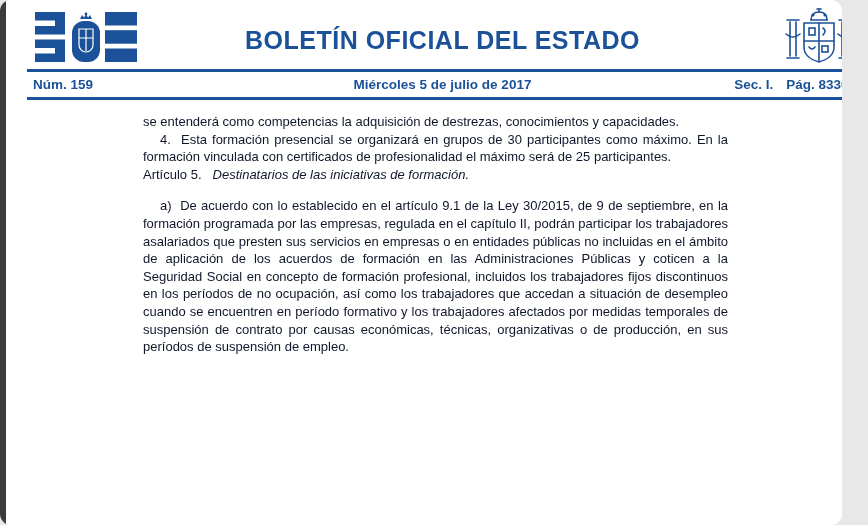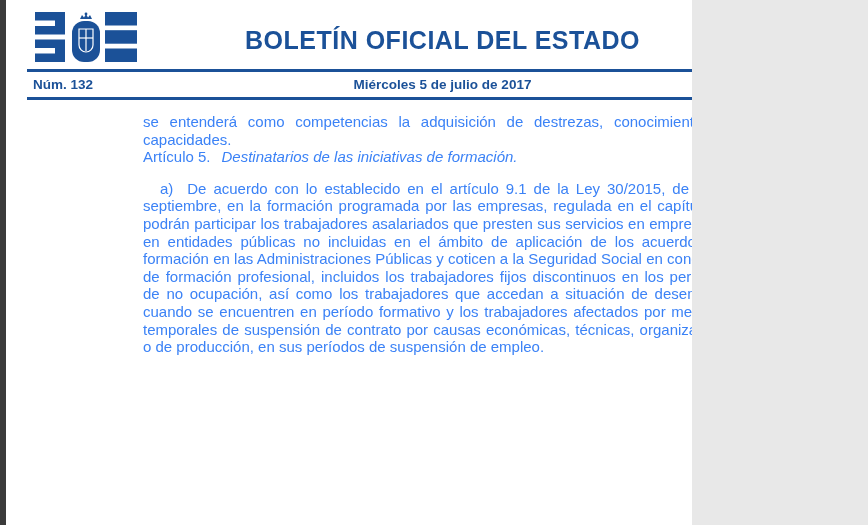--- a/index.html
+++ b/index.html
@@ -1,23 +1,24 @@
 <!DOCTYPE html>
 <html><head>
 <meta charset="utf-8">
 <style>
   * { margin: 0; padding: 0; box-sizing: border-box; }
   html, body { background: #e8e8e8; }
   .page {
     position: relative;
-    width: 692px;
+    width: 842px;
     height: 525px;
     background: #ffffff;
     overflow: hidden;
     font-family: "Liberation Sans", sans-serif;
+    border-radius: 11px;
   }
   .left-bar {
     position: absolute;
     left: 0; top: 0;
     width: 6px; height: 100%;
     background: #3b3b3b;
   }
   
   .masthead {
     position: absolute;
@@ -64,23 +65,23 @@
     color: #1b5198;
   }
   .meta-issue  { position: absolute; left: 6px; }
   .meta-date   { position: absolute; left: 0; right: 0; text-align: center; }
   .meta-right  { position: absolute; right: 2px; display: flex; gap: 13px; }
   
   .document-body {
     position: absolute;
     left: 143px; top: 113px;
     width: 585px;
-    font-size: 15px;
+    font-size: 13px;
     line-height: 17.6px;
-    color: #3b82f6;
+    color: #0f172a;
     text-align: justify;
   }
   .para { margin: 0; }
   .para.indent { text-indent: 17px; }
   .para.article {
     margin-bottom: 14px;
     text-align: left;
   }
   .para.letter-item { margin-top: 3px; }
   .art-label { margin-right: 11px; }
@@ -151,28 +152,29 @@
           <path d="M57,50 h12"></path>
           <path d="M56,26 q7,6 14,0"></path>
         </g>
       </svg>
     </div>
   </div>
 
   <div class="rule rule-top"></div>
 
   <div class="meta-row">
-    <span class="meta-issue">Núm. 132</span>
+    <span class="meta-issue">Núm. 159</span>
     <span class="meta-date">Miércoles 5 de julio de 2017</span>
     <span class="meta-right">
       <span>Sec. I.</span>
       <span>Pág. 83309</span>
     </span>
   </div>
 
   <div class="rule rule-bottom"></div>
 
   <main class="document-body">
       <p class="para continuation">se entenderá como competencias la adquisición de destrezas, conocimientos y capacidades.</p>
+      <p class="para indent">4.&nbsp; Esta formación presencial se organizará en grupos de 30 participantes como máximo. En la formación vinculada con certificados de profesionalidad el máximo será de 25 participantes.</p>
       <p class="para article"><span class="art-label">Artículo 5.</span><span class="art-title">Destinatarios de las iniciativas de formación.</span></p>
       <p class="para indent letter-item">a)&nbsp; De acuerdo con lo establecido en el artículo 9.1 de la Ley 30/2015, de 9 de septiembre, en la formación programada por las empresas, regulada en el capítulo II, podrán participar los trabajadores asalariados que presten sus servicios en empresas o en entidades públicas no incluidas en el ámbito de aplicación de los acuerdos de formación en las Administraciones Públicas y coticen a la Seguridad Social en concepto de formación profesional, incluidos los trabajadores fijos discontinuos en los períodos de no ocupación, así como los trabajadores que accedan a situación de desempleo cuando se encuentren en período formativo y los trabajadores afectados por medidas temporales de suspensión de contrato por causas económicas, técnicas, organizativas o de producción, en sus períodos de suspensión de empleo.</p>
     </main>
 </div>
 
 </body></html>

